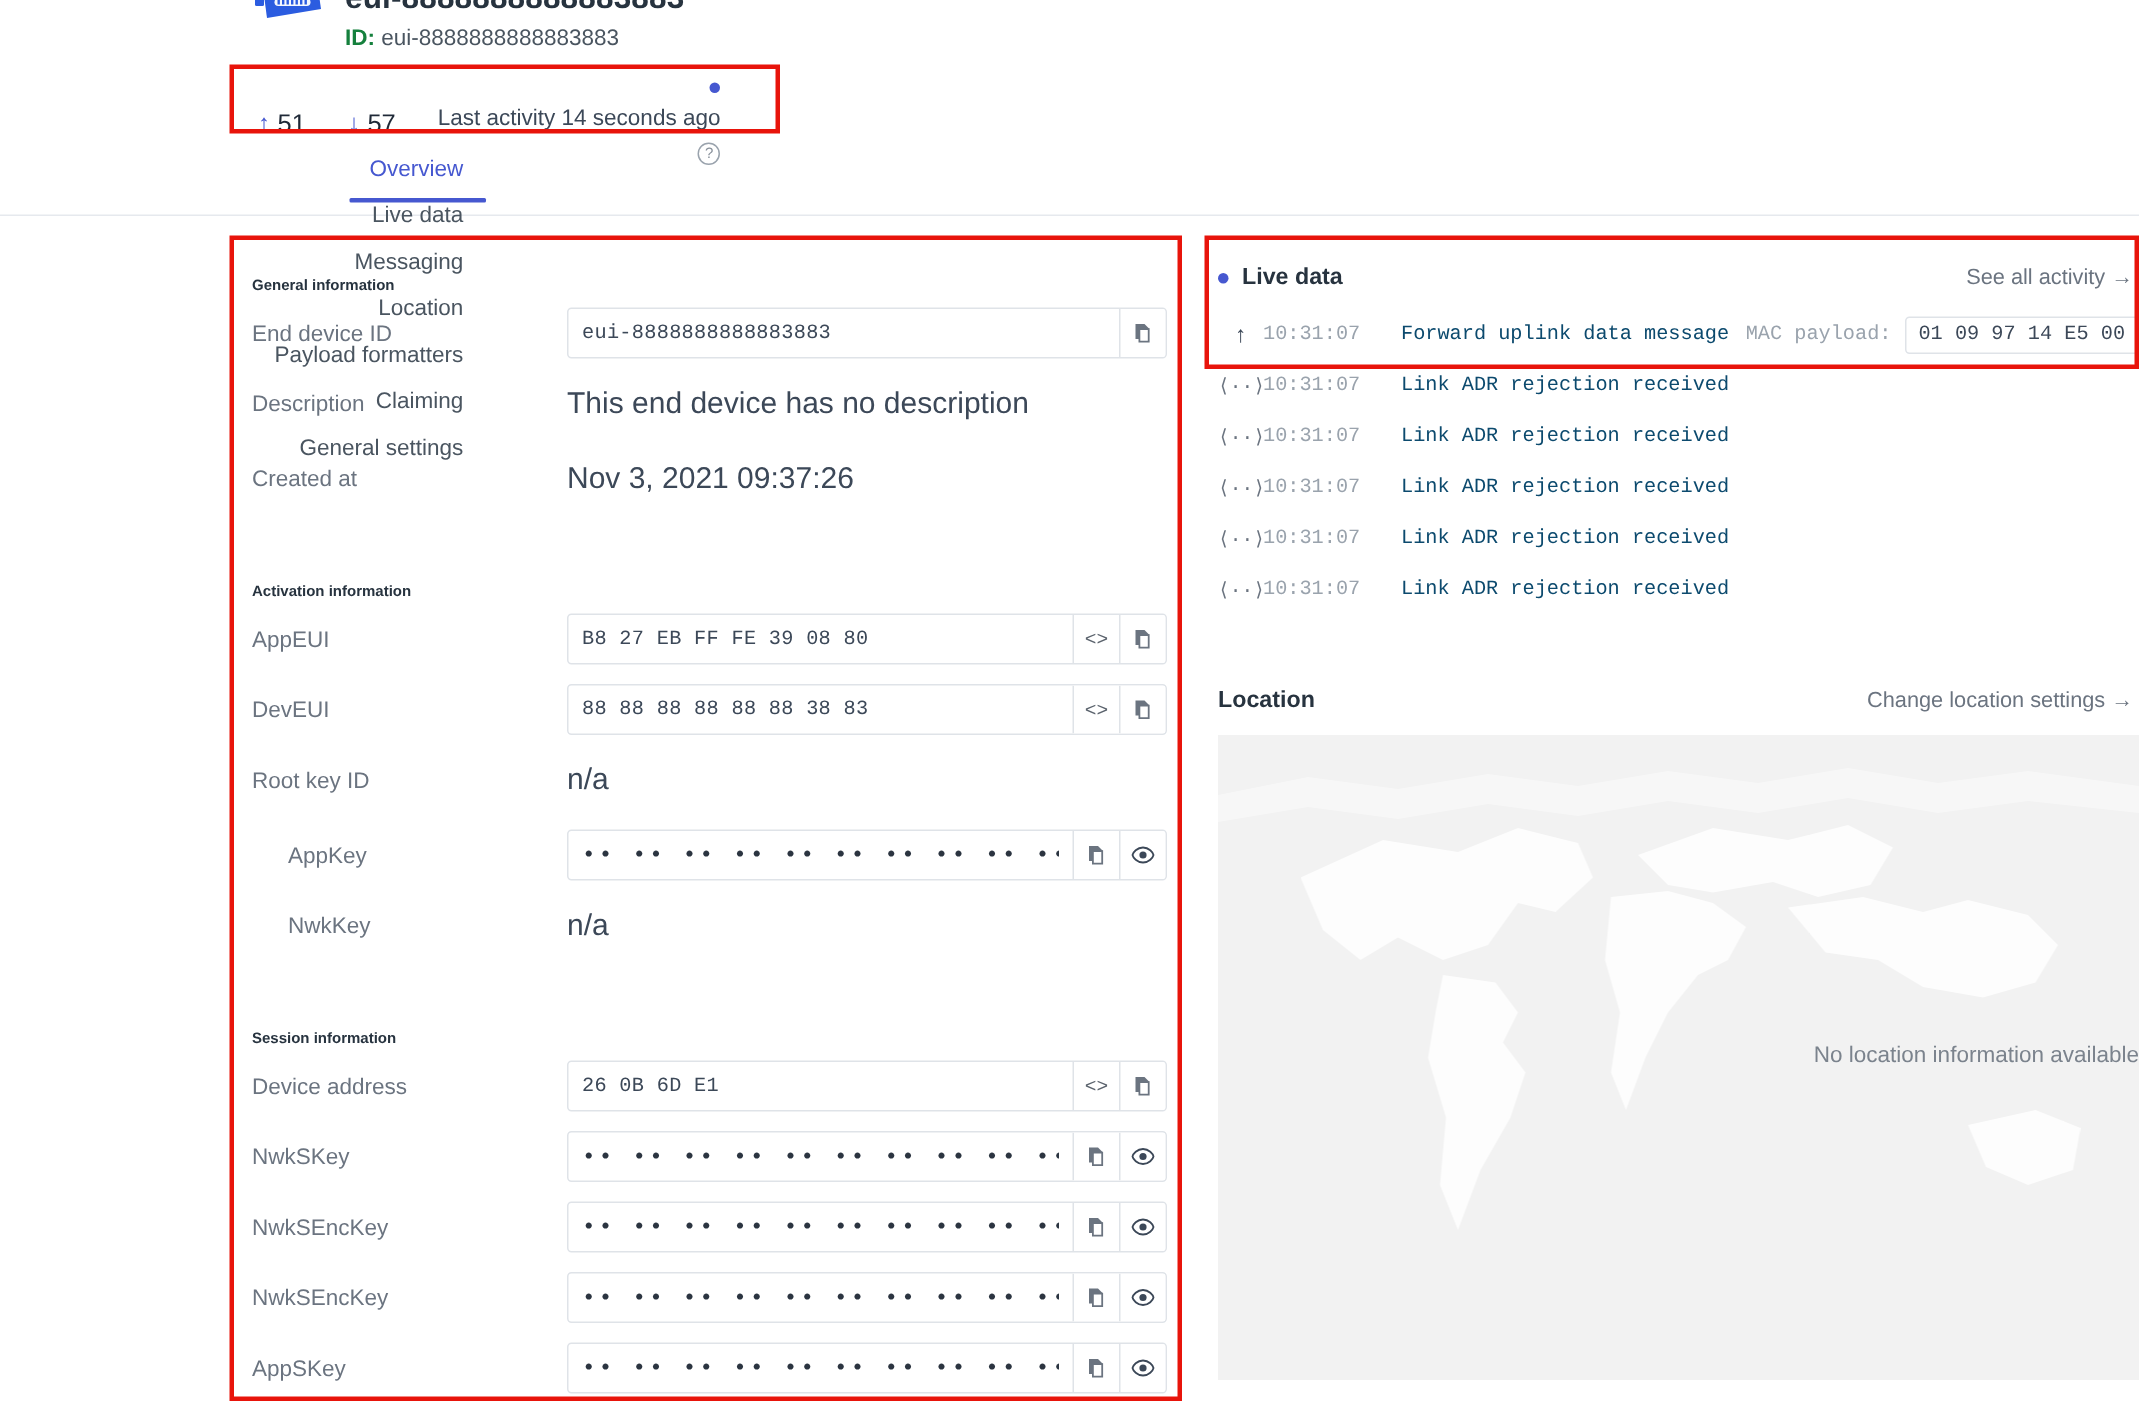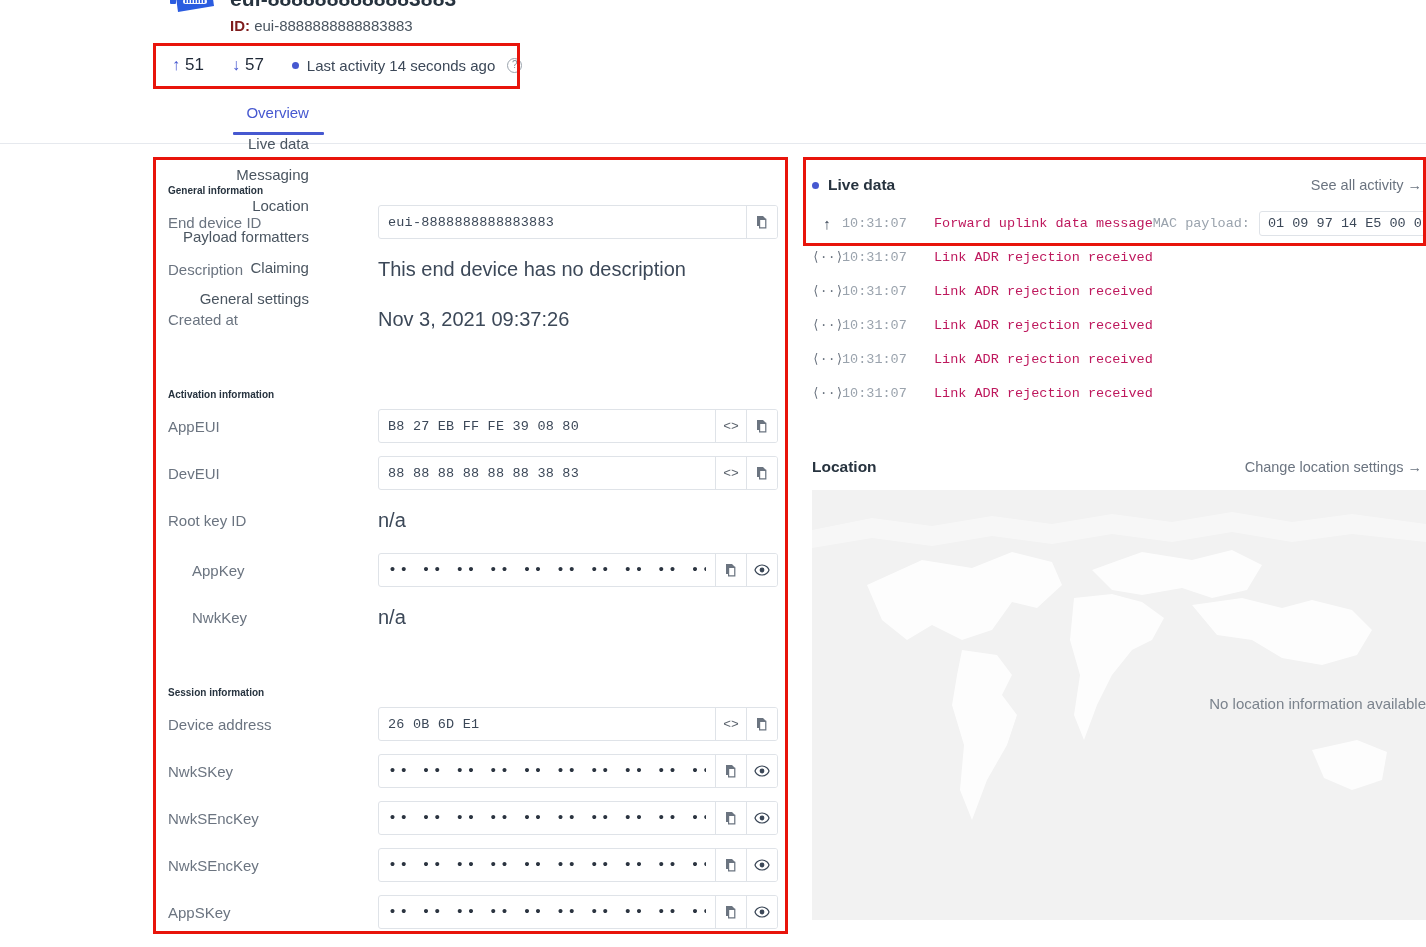--- a/index.html
+++ b/index.html
@@ -23,32 +23,32 @@
     width: 48px; height: 40px; position: relative; flex: 0 0 auto; margin-top: 2px;
   }
   .dev-icon svg { display: block; }
   .dev-title {
     font-size: 21px; font-weight: 700; color: #27333f; line-height: 26px;
     letter-spacing: .1px; white-space: nowrap;
   }
   .dev-id {
     font-size: 15px; color: #4a5560; line-height: 20px; margin-top: 4px; white-space: nowrap;
   }
-  .dev-id b { color: #7f1d1d; font-weight: 700; }
+  .dev-id b { color: #15803d; font-weight: 700; }
 
   
   .stats-row {
     position: absolute; left: 172px; top: 55px;
     display: flex; align-items: center; gap: 0px;
     font-size: 14.5px; color: #3c4858; white-space: nowrap;
   }
   .stat { display: inline-flex; align-items: center; gap: 5px; margin-right: 28px; }
   .stat .arrow { color: #4658d0; font-size: 16px; line-height: 1; }
   .stat .num { color: #1f2937; font-size: 17px; }
-  .activity { display: inline-flex; align-items: center; gap: 8px; }
+  .activity { display: inline-flex; align-items: flex-end; gap: 8px; flex-direction: column; }
   .blue-dot { width: 7px; height: 7px; border-radius: 50%; background: #4658d0; display: inline-block; }
   .activity-text { color: #3c4858; font-size: 15px; }
   .help-ico {
     width: 15px; height: 15px; border: 1.3px solid #9aa3ad; border-radius: 50%;
     display: inline-flex; align-items: center; justify-content: center;
     font-size: 10px; color: #8a929c; margin-left: 4px; line-height: 1;
   }
 
   
   .tabs {
@@ -127,22 +127,22 @@
   .live-list { display: flex; flex-direction: column; }
   .live-row {
     display: flex; align-items: center; height: 34px; gap: 0px;
     font-family: "Liberation Mono", monospace; font-size: 13.5px;
   }
   .live-ico {
     width: 30px; flex: 0 0 30px; text-align: center; color: #6b7480; font-size: 13px;
   }
   .live-ico.up { color: #3c4858; font-family: "Liberation Sans", sans-serif; font-size: 15px; }
   .live-time { flex: 0 0 92px; color: #9aa3ad; }
-  .live-msg { color: #be185d; white-space: nowrap; }
-  .live-extra-label { color: #9aa3ad; margin-left: 0; white-space: nowrap; }
+  .live-msg { color: #0c4a6e; white-space: nowrap; }
+  .live-extra-label { color: #9aa3ad; margin-left: 11px; white-space: nowrap; }
   .live-payload {
     margin-left: 9px; border: 1px solid #dfe3e8; border-radius: 3px; background: #fff;
     padding: 4px 8px; color: #3c4858; white-space: nowrap; overflow: hidden;
     max-width: 168px;
   }
 
   
   .map-box {
     margin-top: 10px; height: 430px; background: #f2f2f2; position: relative; overflow: hidden;
   }

